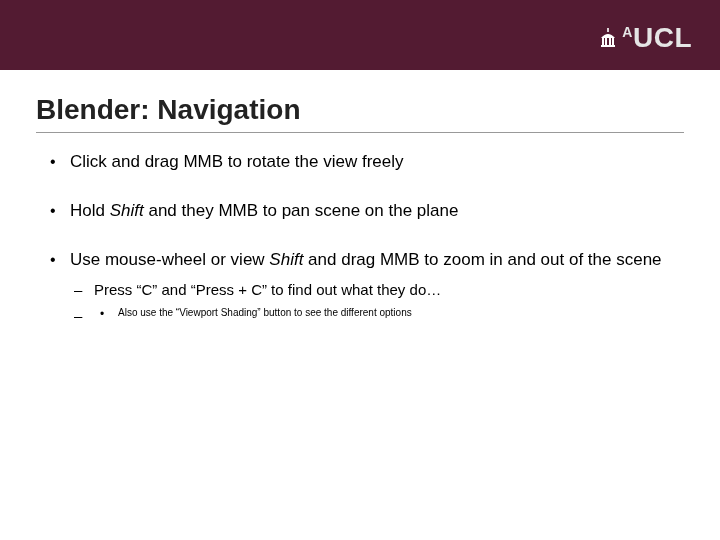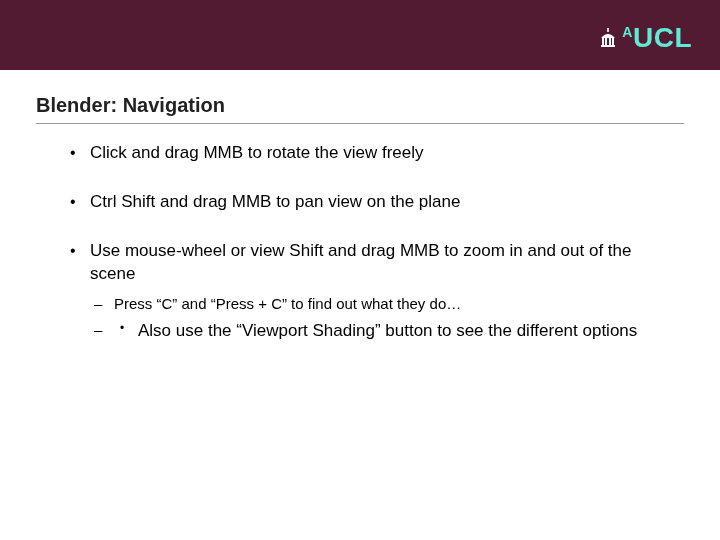--- a/index.html
+++ b/index.html
@@ -1,35 +1,35 @@
 <!DOCTYPE html>
 <html><head>
 <meta charset="utf-8">
 <style>
   * { margin: 0; padding: 0; box-sizing: border-box; }
   html, body { width: 720px; height: 540px; font-family: Arial, Helvetica, sans-serif; background: #fff; color: #000; }
   .slide { width: 720px; height: 540px; position: relative; }
   .banner { width: 720px; height: 70px; background: #531b32; position: relative; }
   .logo-wrap { position: absolute; right: 28px; top: 22px; display: flex; align-items: center; color: #fff; }
   .dome-icon { width: 18px; height: 22px; margin-right: 4px; display: inline-block; }
-  .logo-text { font-size: 28px; font-weight: 700; letter-spacing: 0.5px; color: #5eead4; }
+  .logo-text { font-size: 28px; font-weight: 700; letter-spacing: 0.5px; color: #e5e5e5; }
   .logo-text sup { font-size: 14px; font-weight: 700; vertical-align: top; position: relative; top: 2px; margin-left: 1px; }
-  .title { font-size: 20px; font-weight: 700; color: #222; padding: 24px 0 6px 36px; }
+  .title { font-size: 28px; font-weight: 700; color: #222; padding: 24px 0 6px 36px; }
   .title-underline { height: 1px; background: #999; margin: 0 36px 0 36px; }
-  .content { padding: 18px 48px 0 48px; font-size: 17px; line-height: 1.35; margin-left: 20px; }
+  .content { padding: 18px 48px 0 48px; font-size: 17px; line-height: 1.35; }
   ul.lvl1 { list-style: none; }
   ul.lvl1 > li { position: relative; padding-left: 22px; margin-bottom: 26px; }
   ul.lvl1 > li::before { content: "•"; position: absolute; left: 2px; top: 0; font-size: 16px; }
   ul.lvl2 { list-style: none; margin-top: 8px; }
   ul.lvl2 > li { position: relative; padding-left: 24px; font-size: 15px; margin-bottom: 4px; }
   ul.lvl2 > li::before { content: "–"; position: absolute; left: 4px; top: 0; }
   ul.lvl3 { list-style: none; margin-top: 6px; }
-  ul.lvl3 > li { position: relative; padding-left: 24px; font-size: 17px; margin-bottom: 4px; }
+  ul.lvl3 > li { position: relative; padding-left: 24px; font-size: 10px; margin-bottom: 4px; }
   ul.lvl3 > li::before { content: "•"; position: absolute; left: 6px; top: 0; font-size: 12px; }
-  .ital { }
+  .ital { font-style: italic; }
 </style>
 </head>
 <body>
 <div class="slide">
 
   <div class="banner">
     <div class="logo-wrap">
       <span class="dome-icon">
         <svg viewBox="0 0 18 22" width="18" height="22">
           <g fill="#fff">
@@ -47,21 +47,21 @@
     </div>
   </div>
 
   <div class="title">Blender: Navigation</div>
   <div class="title-underline"></div>
 
   <div class="content">
     <ul class="lvl1">
       <li><span>Click and drag MMB to rotate the view freely</span></li>
 
-      <li><span>Ctrl </span><span class="ital">Shift</span><span> and drag MMB to pan view on the plane</span></li>
+      <li><span>Hold </span><span class="ital">Shift</span><span> and they MMB to pan scene on the plane</span></li>
 
       <li>
         <span>Use mouse-wheel or view </span><span class="ital">Shift</span><span> and drag MMB to zoom in and out of the scene</span>
         <ul class="lvl2">
           <li>Press “C” and “Press + C” to find out what they do…</li>
           <li>
             <ul class="lvl3">
               <li>Also use the “Viewport Shading” button to see the different options</li>
             </ul>
           </li>

